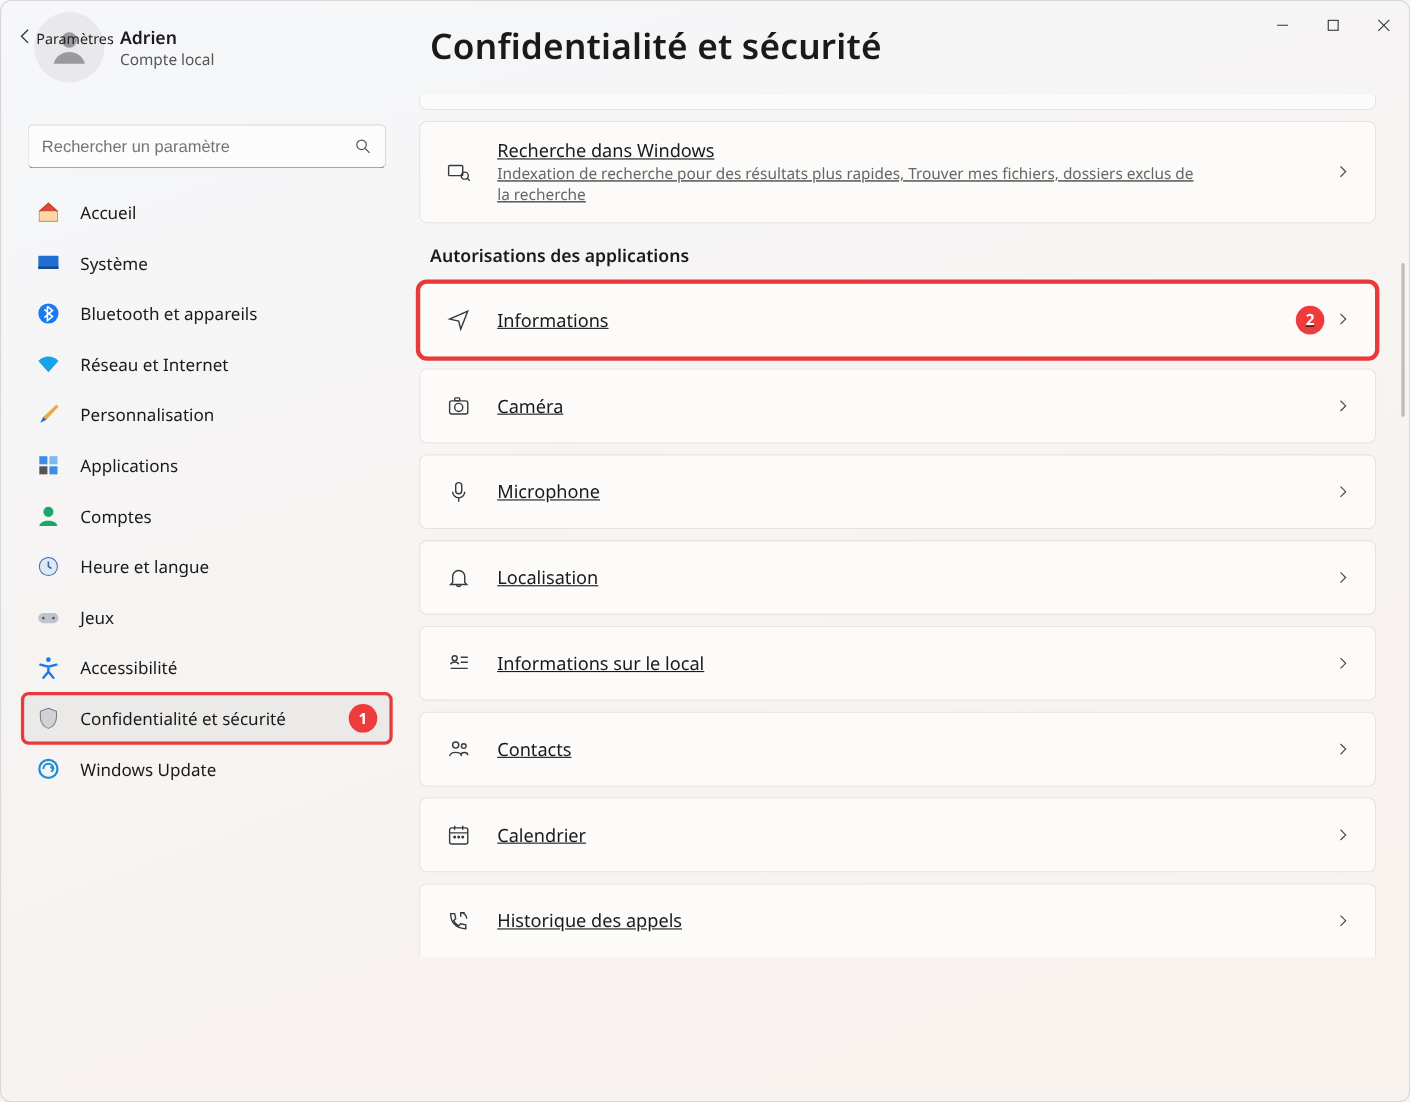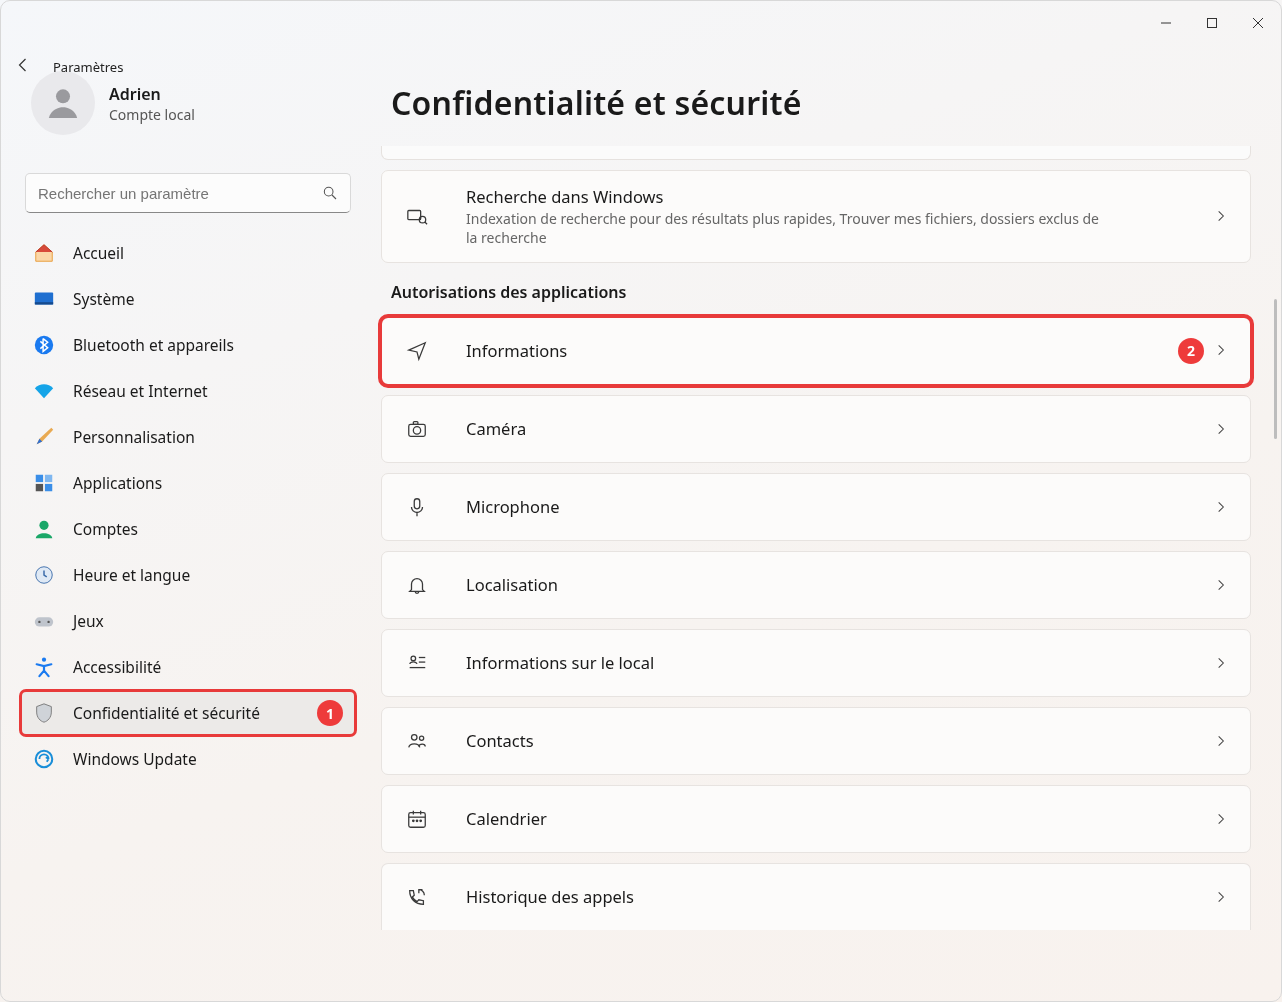--- a/index.html
+++ b/index.html
@@ -28,27 +28,25 @@
     display: flex; align-items: center; justify-content: center;
     color: #333;
   }
   .tb-btn svg { width: 12px; height: 12px; stroke: #333; stroke-width: 1; fill: none; }
   .top-row {
     position: absolute;
     left: 14px; top: 18px;
     height: 32px;
     display: flex;
     align-items: center;
-    gap: 20px;
-    margin-top: 32px;
   }
   .back-btn svg { width: 18px; height: 18px; stroke: #333; fill:none; stroke-width:1.6; }
   .app-title { font-size: 13px; color: #222; }
   
-  .shell { display:flex; height:100%; padding-top:60px; }
+  .shell { display:flex; height:100%; }
   .sidebar {
     width: 368px;
     padding: 10px 14px 0 20px;
     display:flex; flex-direction:column;
     flex-shrink:0;
   }
   .profile { display:flex; align-items:center; gap:14px; margin-bottom:22px; padding-left:10px;}
   .avatar {
     width: 64px; height:64px; border-radius:50%;
     background:#e9e9ec; display:flex; align-items:center; justify-content:center;
@@ -85,22 +83,22 @@
   .page-title { font-size:32px; font-weight:600; margin:10px 0 22px 12px; letter-spacing:0.2px;}
   .mini-card-top {
     height:14px; background:#fbfbfb; border:1px solid #e6e2df; border-top:none;
     border-radius:0 0 7px 7px; margin:0 2px 10px 2px;
   }
   .card, .card-row {
     background:#fcfbfa; border:1px solid #e7e3e0; border-radius:7px;
     margin:0 2px 10px 2px;
   }
   .card-row {
-    display:flex; align-items:center; gap:36px;
-    padding:20px 22px; cursor:default;
+    display:flex; align-items:center; gap:22px;
+    padding:20px 22px; cursor:default;text-decoration:underline;
   }
   .card-row.tall { padding:14px 22px; }
   .card-row.highlight { outline:4px solid #e83a3a; outline-offset:-1px; border-radius:7px;}
   .card-icon { width:26px; height:26px; color:#3a3a3a; flex-shrink:0; display:flex; align-items:center; justify-content:center;}
   .card-icon svg { width:22px; height:22px; stroke:#3a3a3a; fill:none; stroke-width:1.4;}
   .card-text .ct-title { font-size:16.5px; }
   .card-text .ct-sub { font-size:14px; color:#666; margin-top:2px; line-height:1.35; max-width:640px;}
   .chev { margin-left:auto; display:flex; align-items:center; gap:10px; }
   .chev svg { width:14px; height:14px; stroke:#444; fill:none; stroke-width:1.8;}
   .section-label { font-size:16px; font-weight:600; margin:18px 0 14px 12px; }

